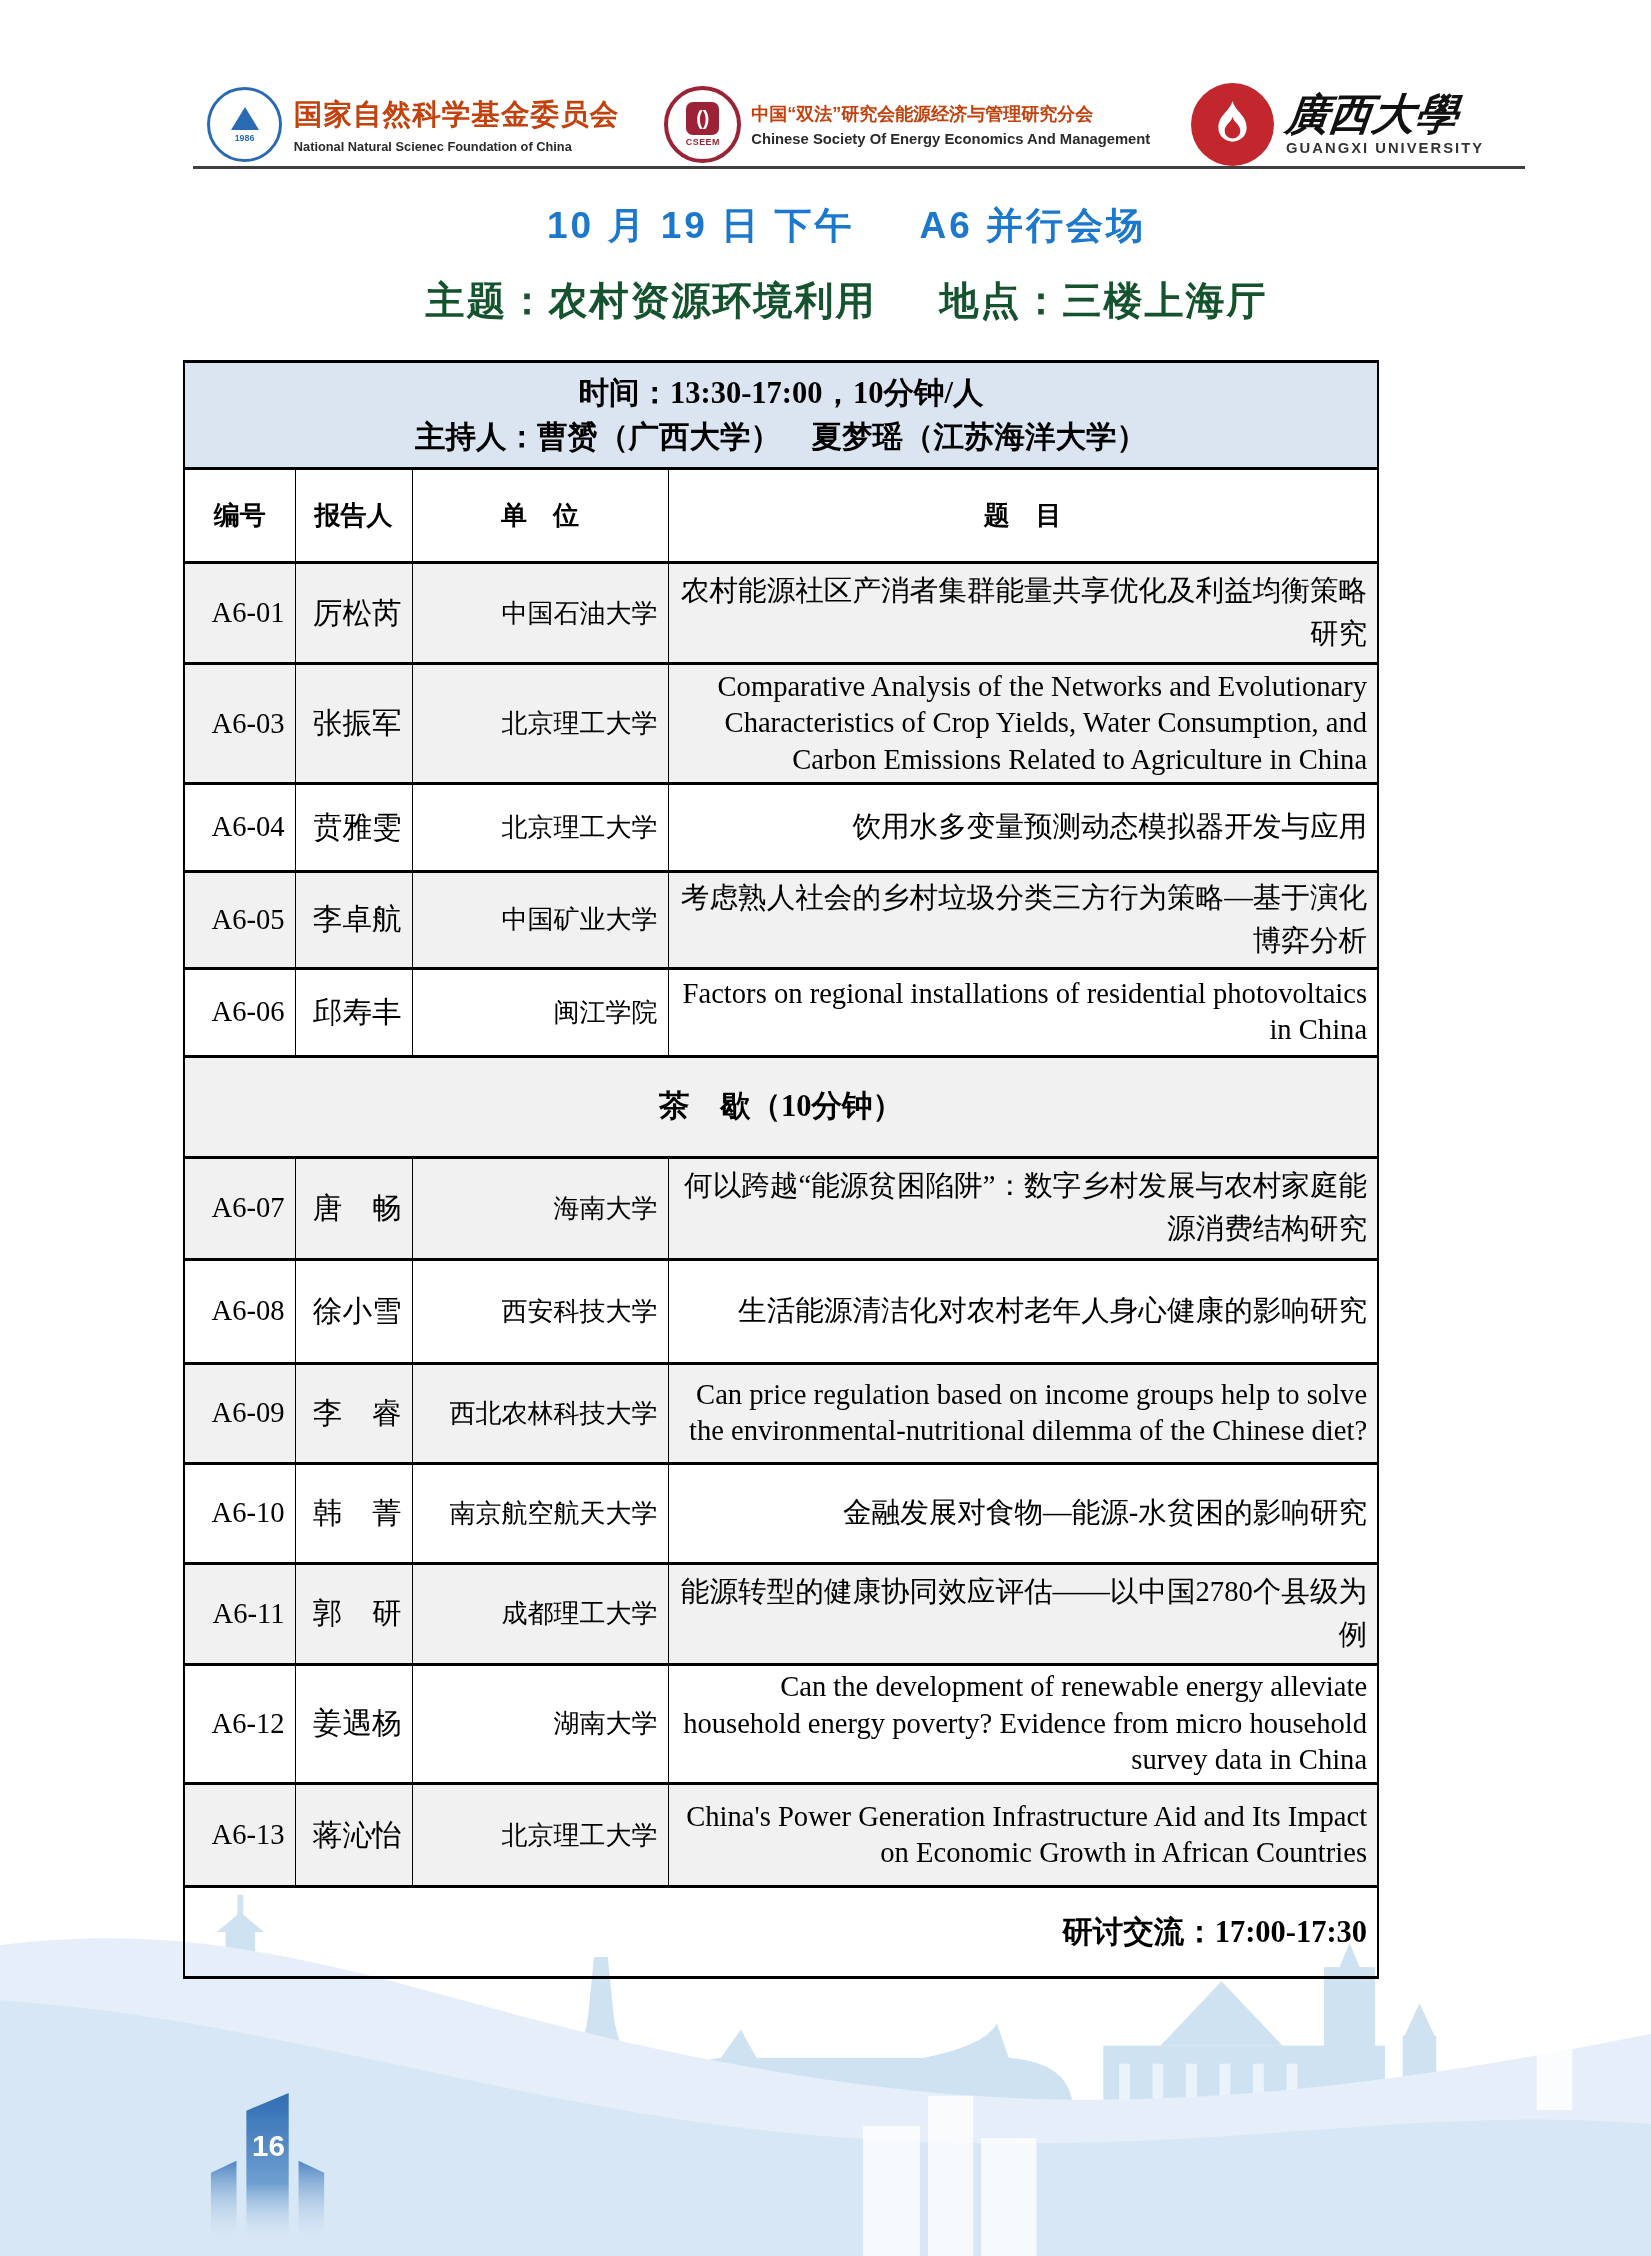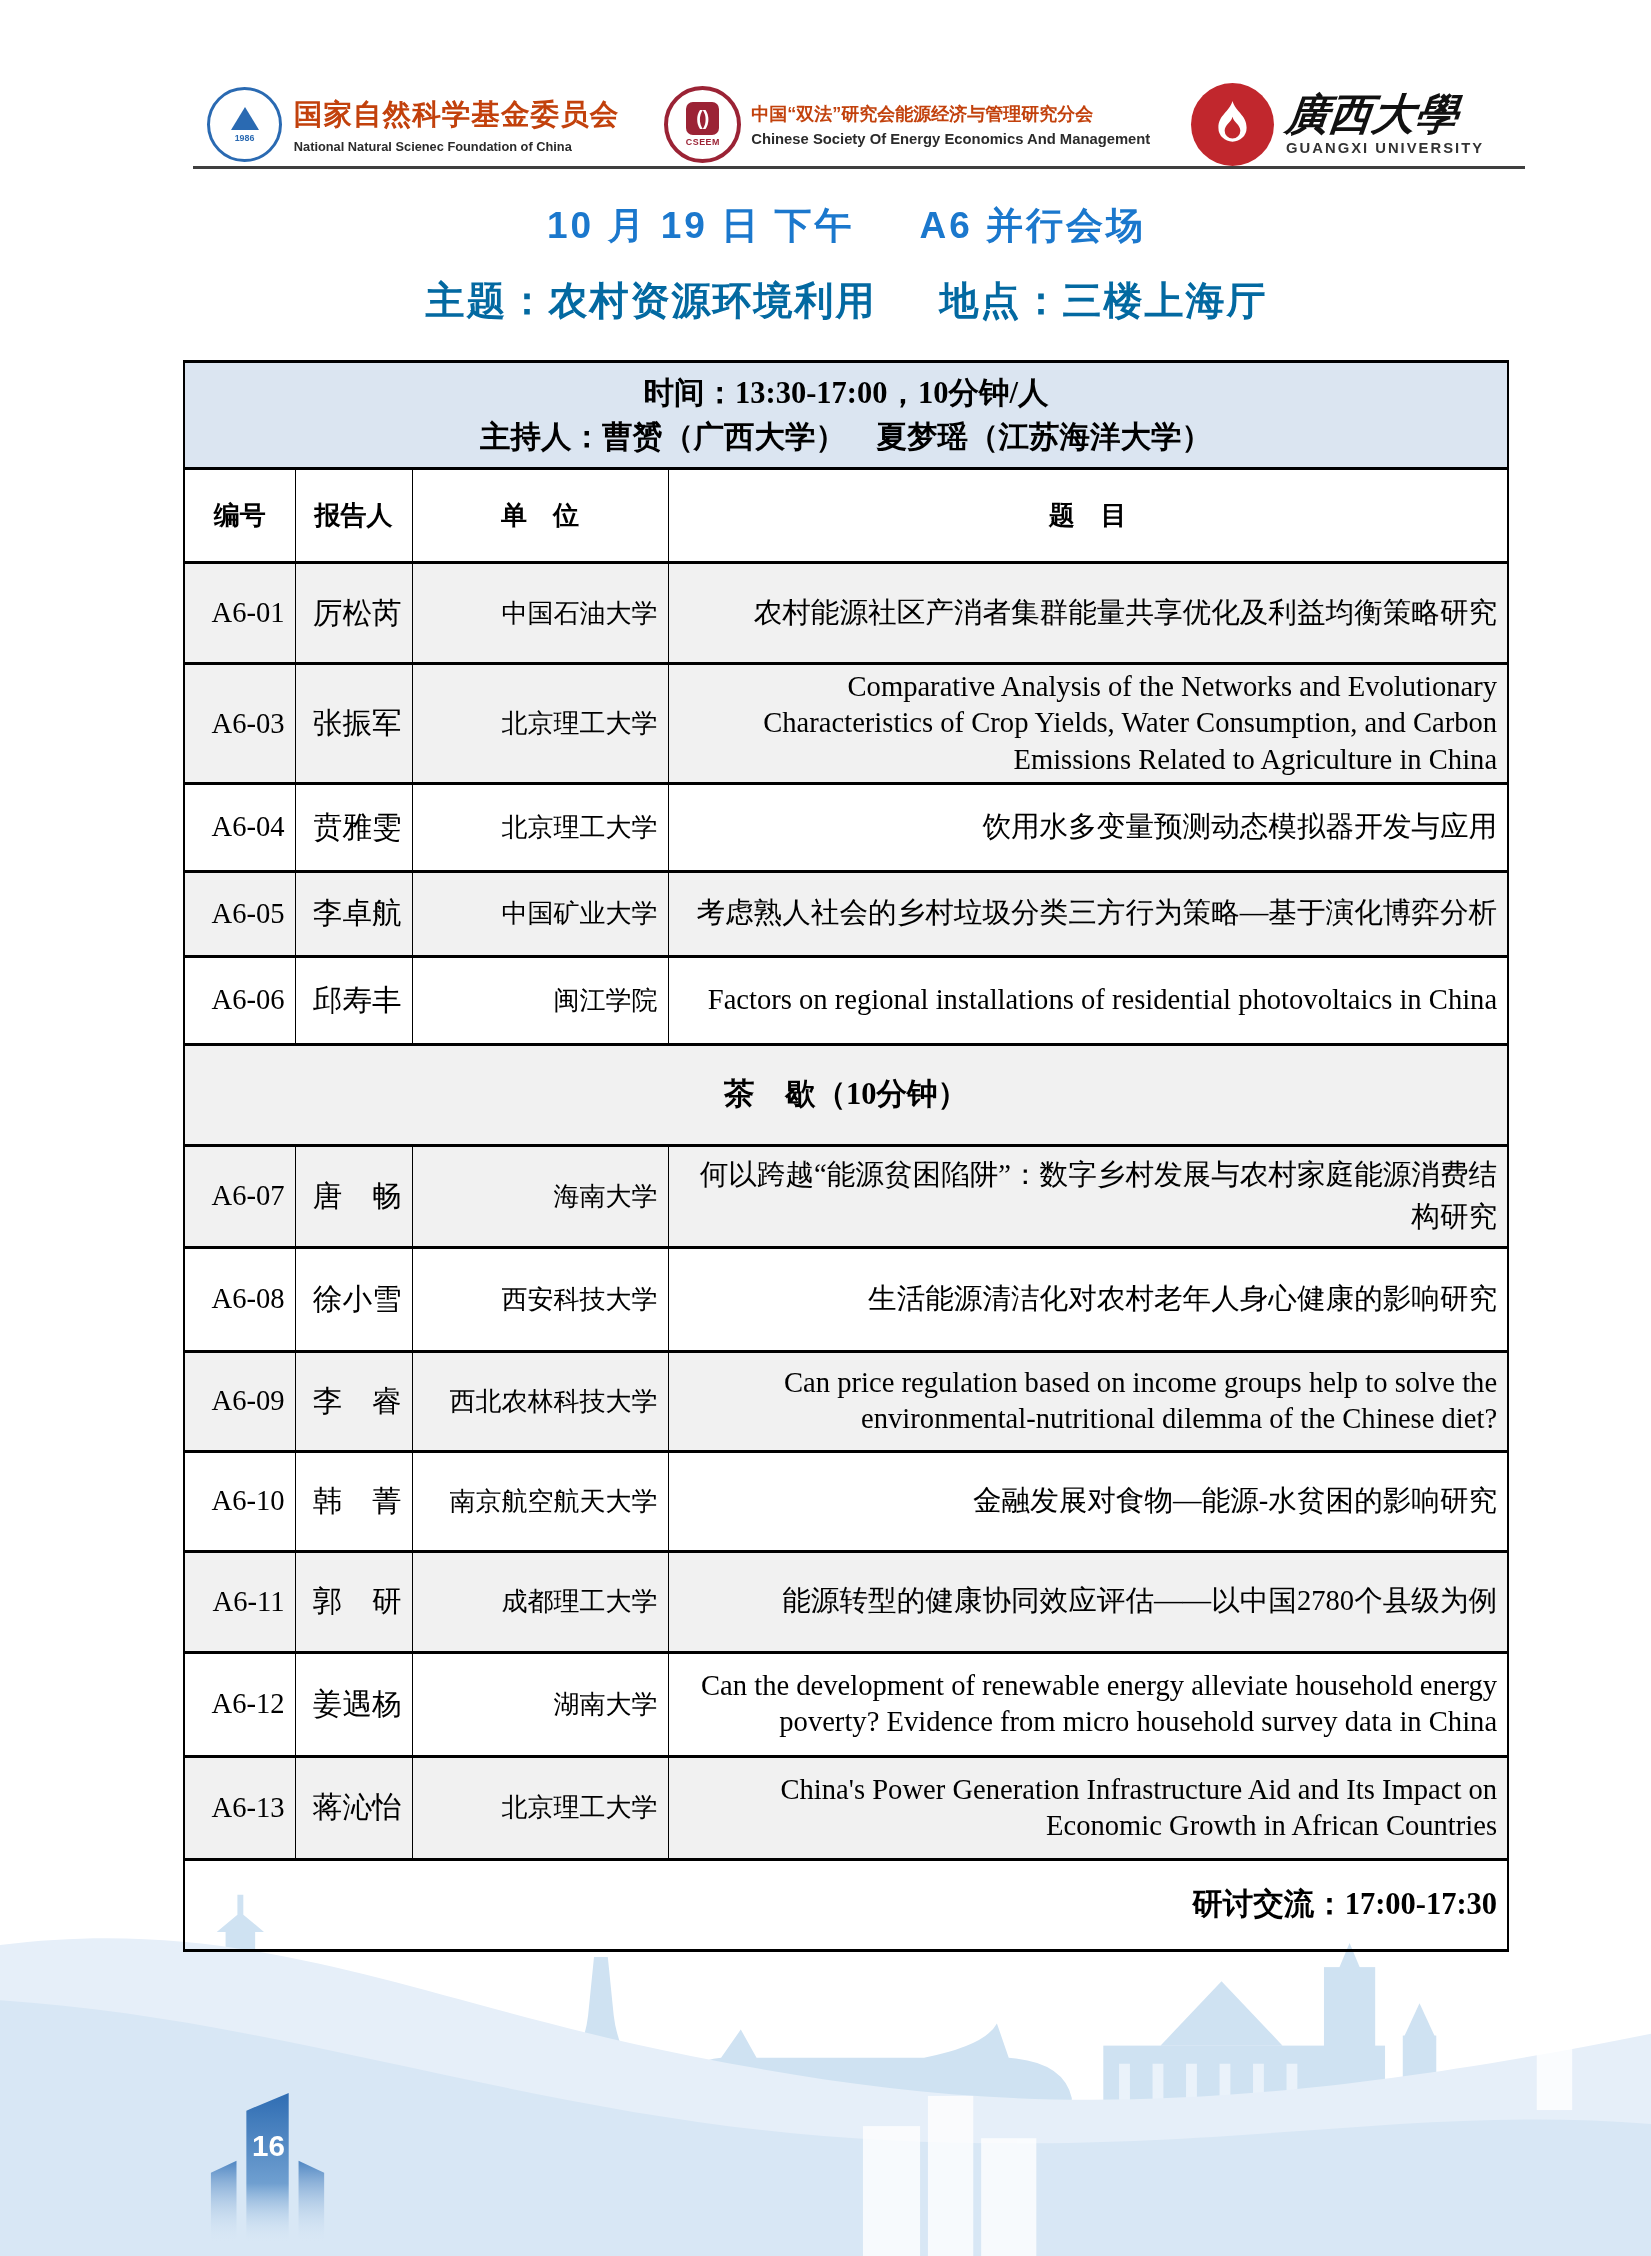--- a/index.html
+++ b/index.html
@@ -49,25 +49,25 @@
                 font-size:43px;color:#111;transform:skewX(-6deg);line-height:1;}
   .gxu-text .en{font-size:14.8px;letter-spacing:2px;color:#333;margin-top:3.9px;}
 
   .divider{position:absolute;top:166px;left:193px;width:1332px;height:3px;background:#3f3f3f;z-index:1;}
 
   
   .blue-line{position:absolute;top:201px;left:184px;width:1325px;text-align:center;z-index:1;
              font:bold 37px "Liberation Sans","DejaVu Sans",sans-serif;color:#1b78cd;letter-spacing:3px;}
   .blue-line .gap{display:inline-block;width:65px;}
   .sub-line{position:absolute;top:274px;left:184px;width:1325px;text-align:center;z-index:1;
-            font:bold 39px "Liberation Sans","DejaVu Sans",sans-serif;color:#0369a1;letter-spacing:2px;}
+            font:bold 39px "Liberation Sans","DejaVu Sans",sans-serif;color:#14532d;letter-spacing:2px;}
   .sub-line .gap{display:inline-block;width:63px;}
 
   
-  table.tbl{position:absolute;top:360px;left:183px;width:1326px;z-index:1;
+  table.tbl{position:absolute;top:360px;left:183px;width:1196px;z-index:1;
             border-collapse:collapse;table-layout:fixed;background:transparent;}
   table.tbl,.tbl td{border:1px solid #000;}
   .tbl td{border-top-width:3px;border-bottom-width:3px;vertical-align:middle;padding:3.9px 9.9px;box-sizing:border-box;text-align:right;}
   table.tbl{border:2px solid #000;}
 
   tr.info td{background:#dbe5f1;text-align:center;font-weight:bold;font-size:30.5px;padding:7.9px 9.9px;}
   .info-l{line-height:1.45;}
   tr.head td{background:#fff;text-align:center;font-weight:bold;font-size:26px;}
 
   tr.odd td{background:#f1f1f1;}

